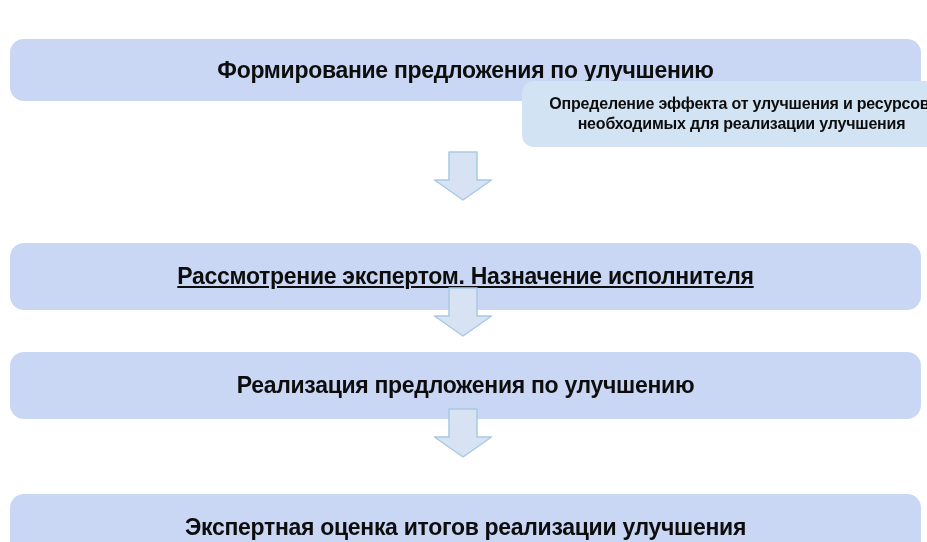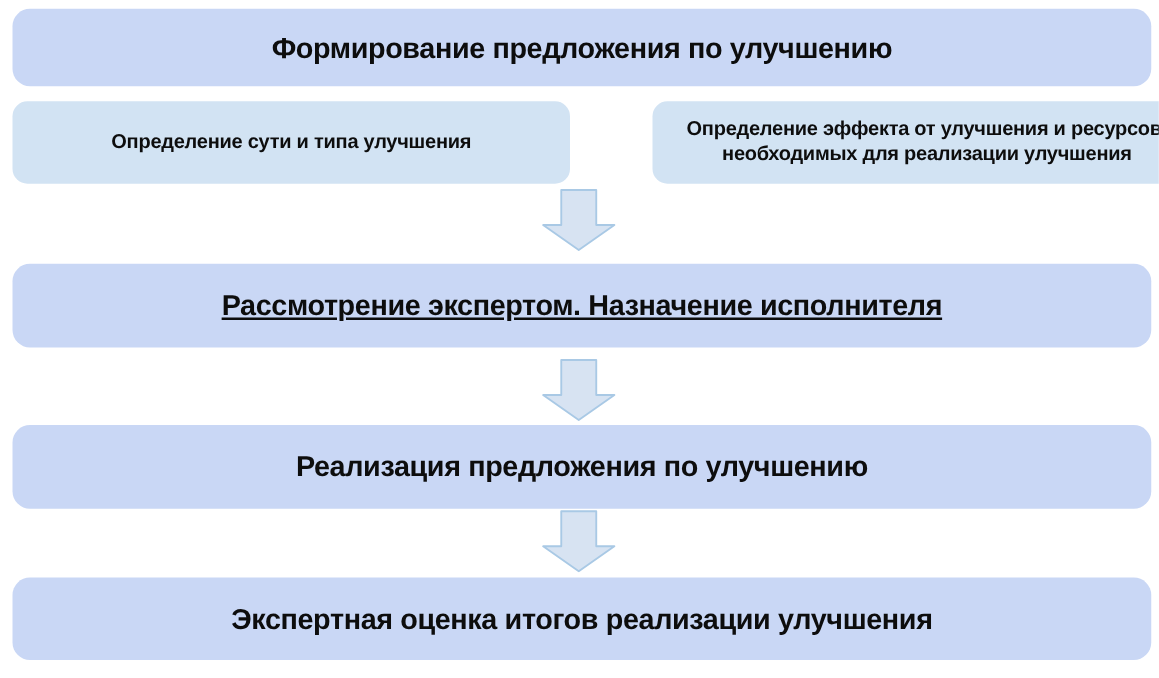--- a/index.html
+++ b/index.html
@@ -21,24 +21,25 @@
     background: #c9d7f5;
     border-radius: 14px;
     display: flex; align-items: center; justify-content: center;
     text-align: center;
     font-weight: bold;
     font-size: 23px;
     letter-spacing: -0.3px;
     color: #0d0d0d;
     box-sizing: border-box;
     padding: 0 20px;
+    margin-top: 32px;
   }
   .band-1 { top: 7px;   height: 62px; }
   .band-2 { top: 211px; height: 67px; text-decoration: underline; }
-  .band-3 { top: 340px; height: 67px; }
+  .band-3 { top: 320px; height: 67px; }
   .band-4 { top: 462px; height: 66px; }
   .subbox {
     position: absolute;
     top: 81px; height: 66px;
     background: #d2e3f3;
     border-radius: 12px;
     display: flex; align-items: center; justify-content: center;
     text-align: center;
     font-weight: bold;
     font-size: 16px;
@@ -60,23 +61,20 @@
 </style>
 </head>
 <body>
 
 <div class="canvas">
 
   <div class="band band-1">
     <span>Формирование предложения по улучшению</span>
   </div>
 
-  <div class="subbox subbox-left">
-    <span>Определение сути и типа улучшения</span>
-  </div>
 
   <div class="subbox subbox-right">
     <span>Определение эффекта от улучшения и ресурсов, необходимых для реализации улучшения</span>
   </div>
 
   <div class="arrow arrow-1">
     <svg viewBox="0 0 60 50" xmlns="http://www.w3.org/2000/svg">
       <polygon points="16,1 44,1 44,29 58.5,29 30,49 1.5,29 16,29" fill="#d7e3f2" stroke="#a9c9e5" stroke-width="1.5" stroke-linejoin="round"></polygon>
     </svg>
   </div>

